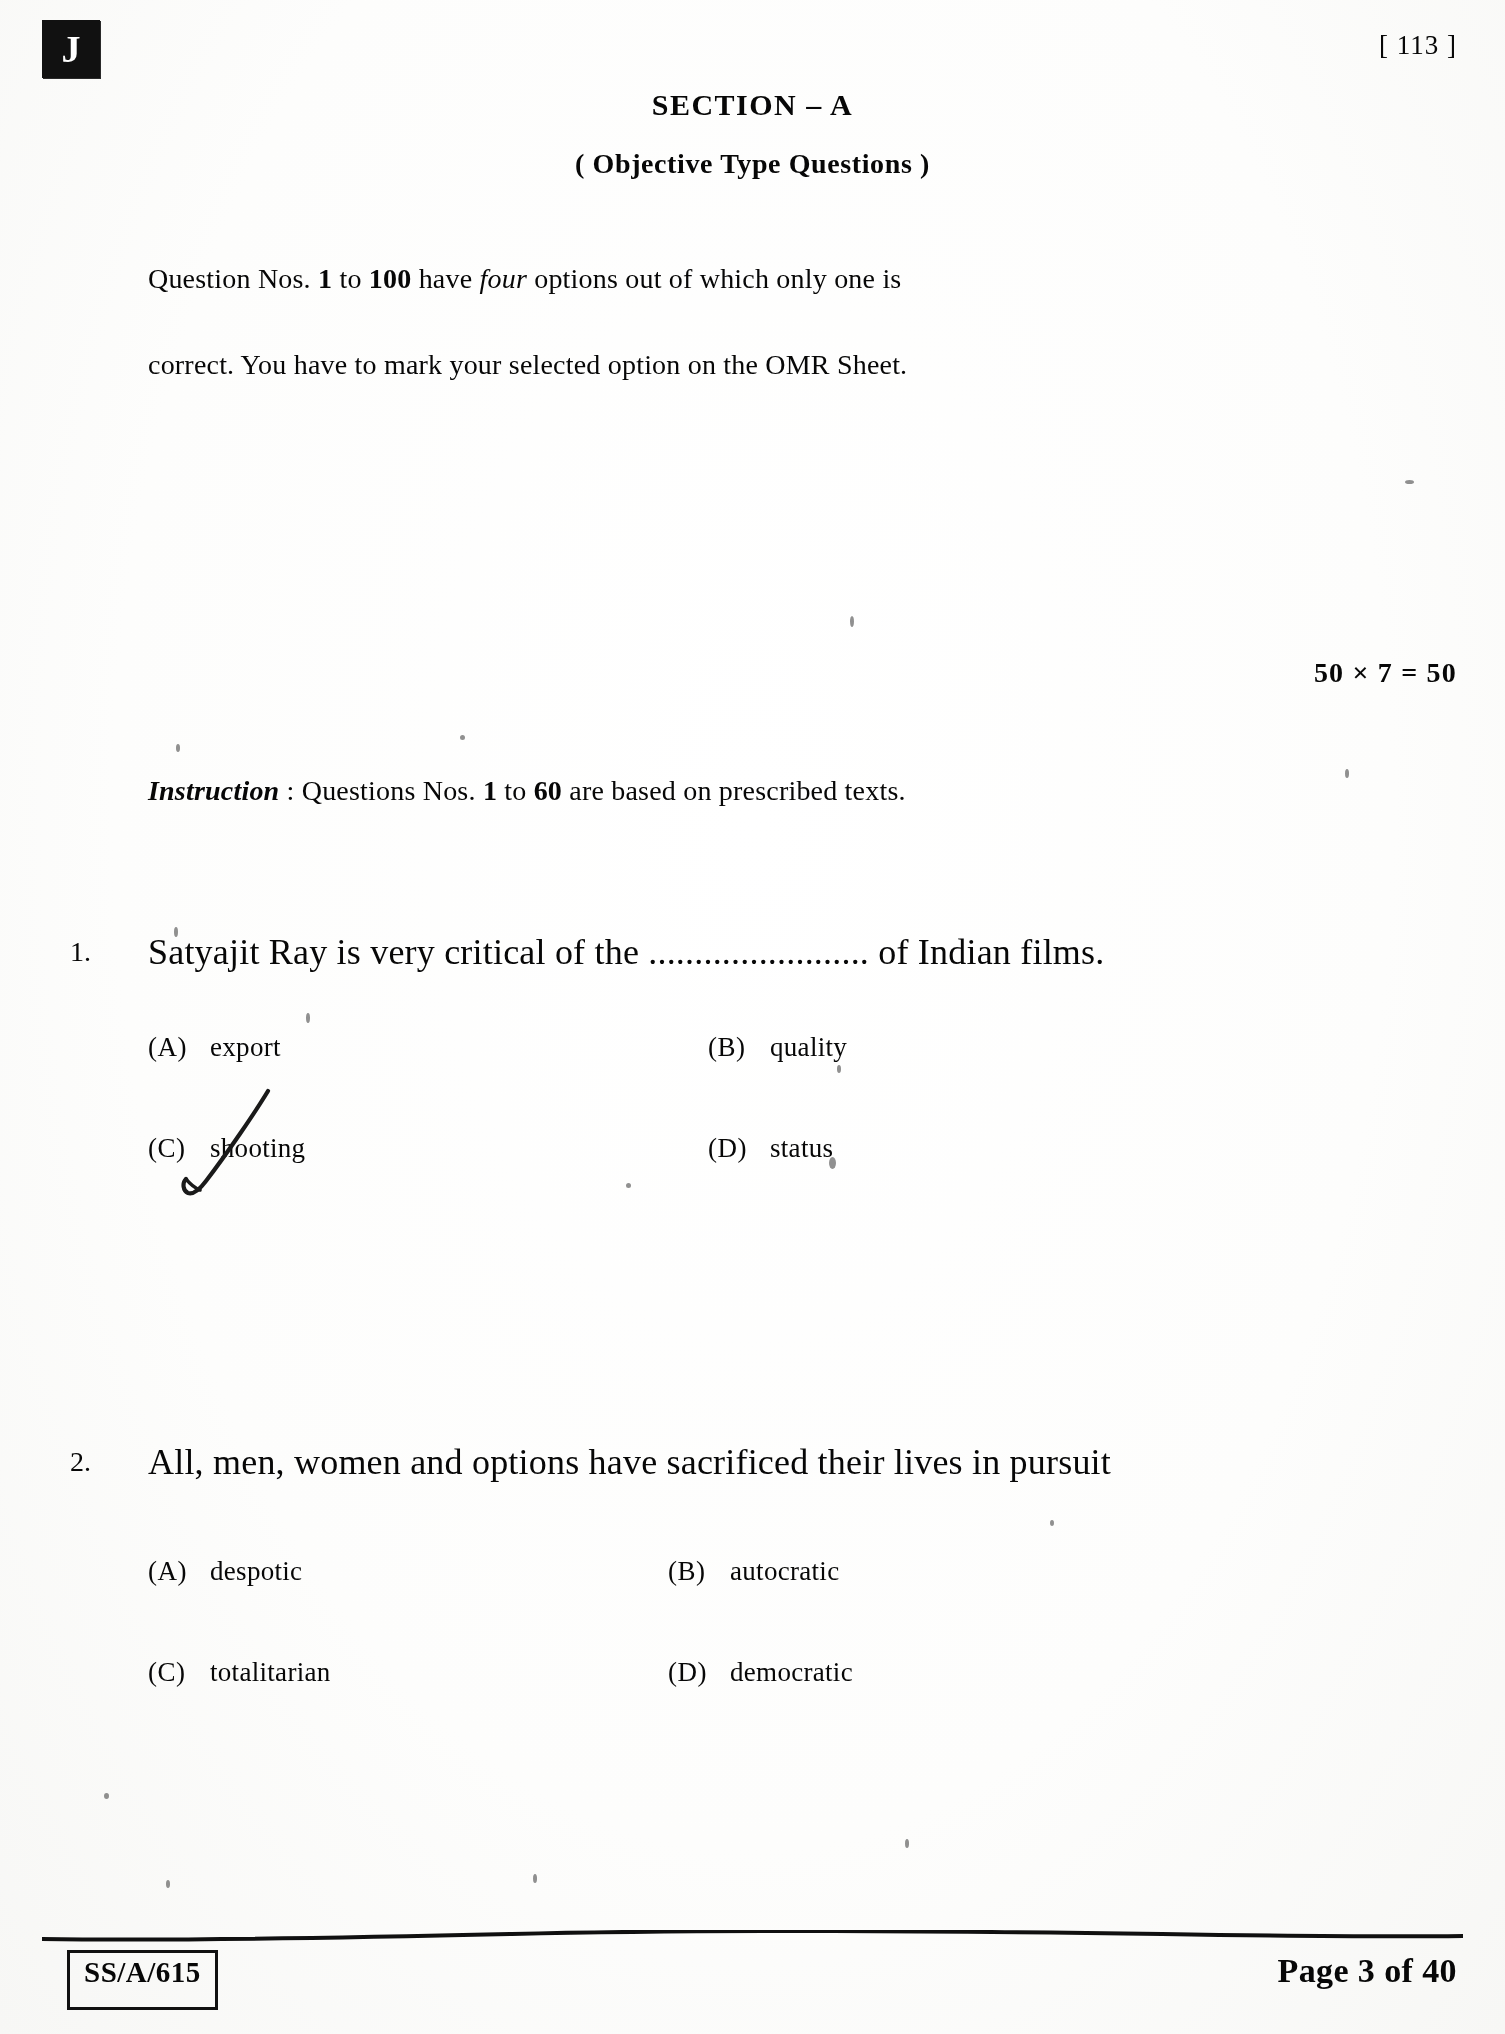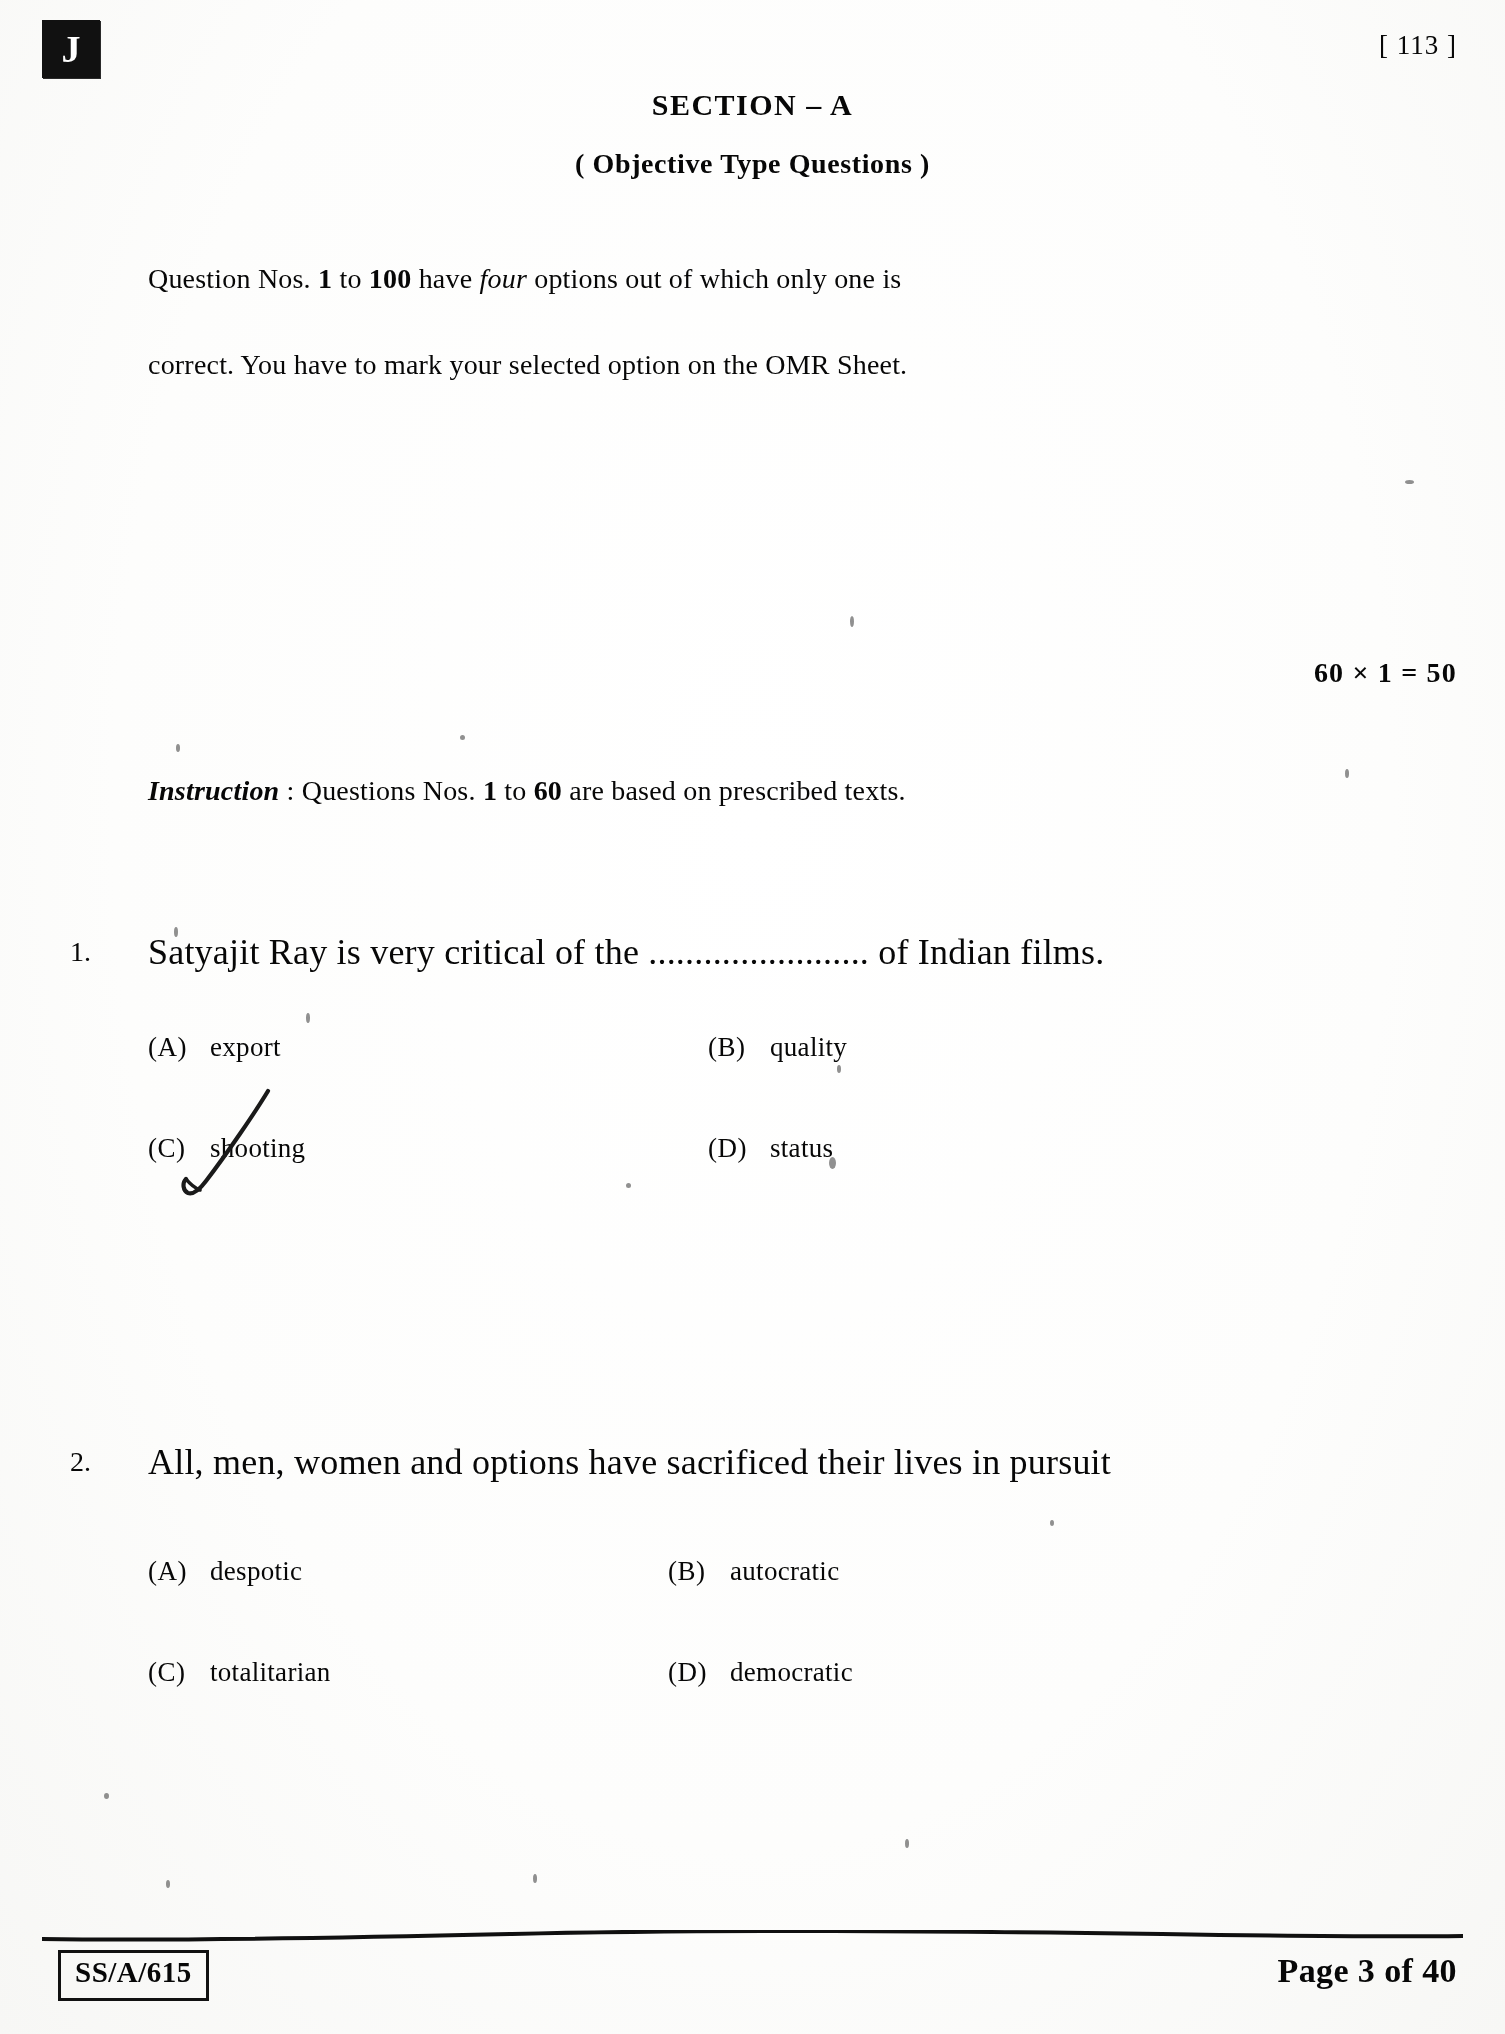--- a/index.html
+++ b/index.html
@@ -180,24 +180,24 @@
   
   .footer-rule {
     position: absolute;
     left: 42px;
     right: 42px;
     top: 1930px;
     height: 14px;
   }
   .footer-code {
     position: absolute;
-    left: 58px;
+    left: 67px;
     top: 1950px;
     border: 3px solid #111111;
-    padding: 3px 14px 9px 14px;
+    padding: 3px 14px 18px 14px;
     font-size: 29px;
     font-weight: bold;
     letter-spacing: 0.5px;
     font-family: "Liberation Serif", serif;
   }
   .footer-page {
     position: absolute;
     right: 48px;
     top: 1952px;
     font-size: 34px;
@@ -230,21 +230,21 @@
 
     <div class="instr-line justify">
       <span><span>Question Nos. </span><span class="b">1</span><span> to </span><span class="b">100</span><span> have </span><span class="i">four</span><span> options out of which only one is</span></span>
     </div>
 
     <div class="instr-line">correct. You have to mark your selected option on the OMR Sheet.</div>
 
 
   </div>
 
-  <div class="marks">60 × 1 = 50</div>
+  <div class="marks">50 × 7 = 50</div>
 
   <div class="instruction-row">
     <span class="bi">Instruction</span><span> :  Questions Nos. </span><span class="b">1</span><span> to </span><span class="b">60</span><span>  are based on prescribed texts.</span>
   </div>
 
   <div class="question" style="top:930px;">
     <div class="q-head">
       <div class="q-num">1.</div>
       <div class="q-body">
         <div class="q-text"><span>Satyajit Ray is very critical of the </span><span>........................</span><span> of Indian films.</span></div>

